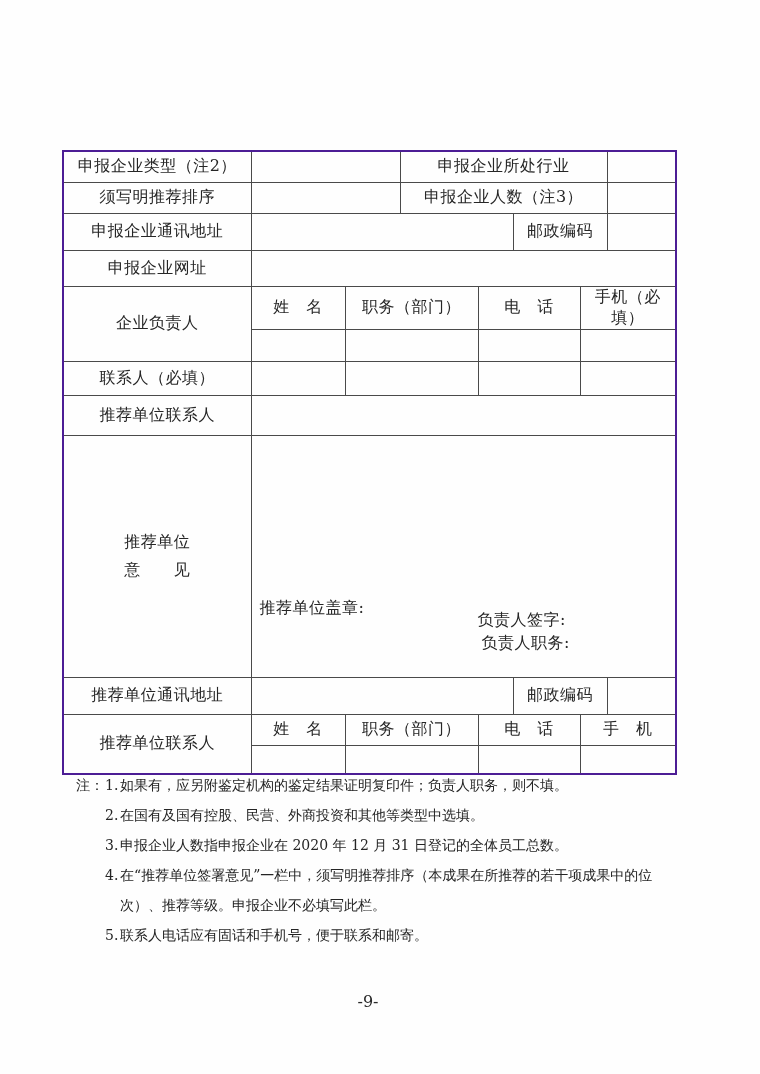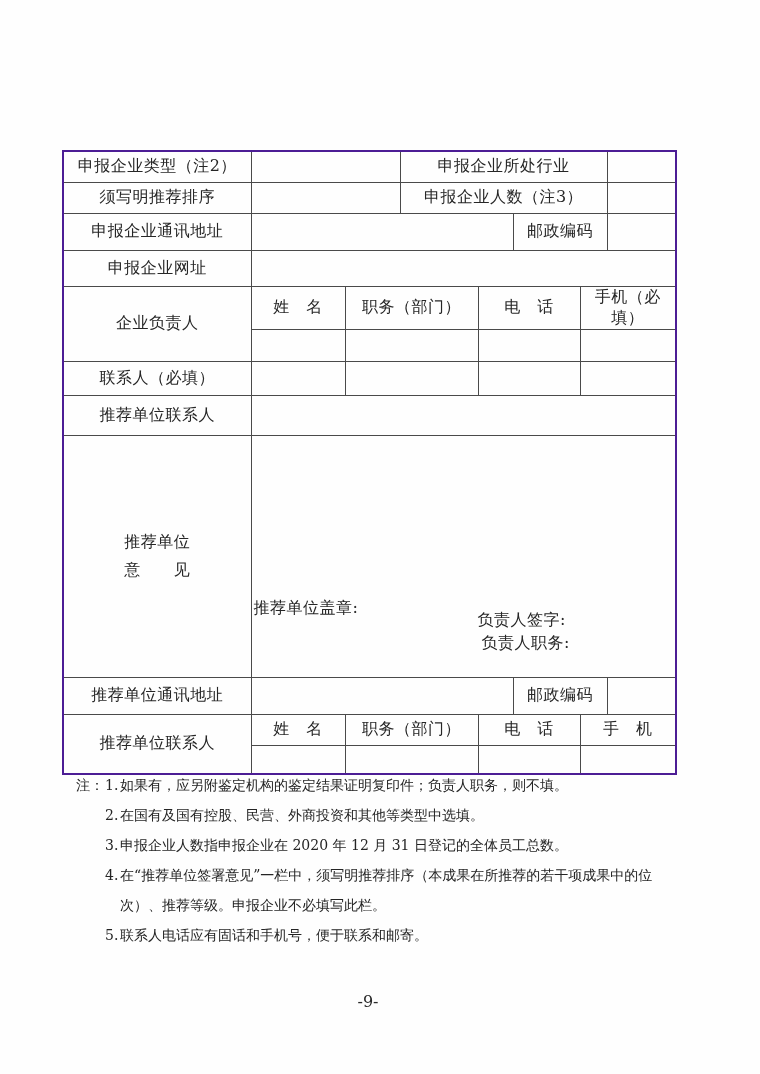--- a/index.html
+++ b/index.html
@@ -39,21 +39,21 @@
   tr.h37 { height: 37px; padding-left: 28px; }
   tr.h40 { height: 40px; }
   tr.h29 { height: 29px; }
   tr.hbig { height: 241px; }
 
   .opinion-label div { line-height: 20px; }
   .opinion-label .l2 { white-space: pre; margin-top: 8px; }
 
   .opinion-cell { position: relative; width: 100%; height: 241px; }
   .opinion-cell span { position: absolute; font-size: 16px; white-space: nowrap; }
-  .stamp   { left: 2px;  bottom: 58px; }
+  .stamp   { left: 8px;  bottom: 58px; }
   .sign    { left: 226px; bottom: 46px; }
   .jobttl  { left: 230px; bottom: 23px; }
 
   .notes {
     position: absolute;
     left: 76px; top: 770px;
     width: 586px;
     font-size: 14px;
     line-height: 30px;
     color: #242424;

